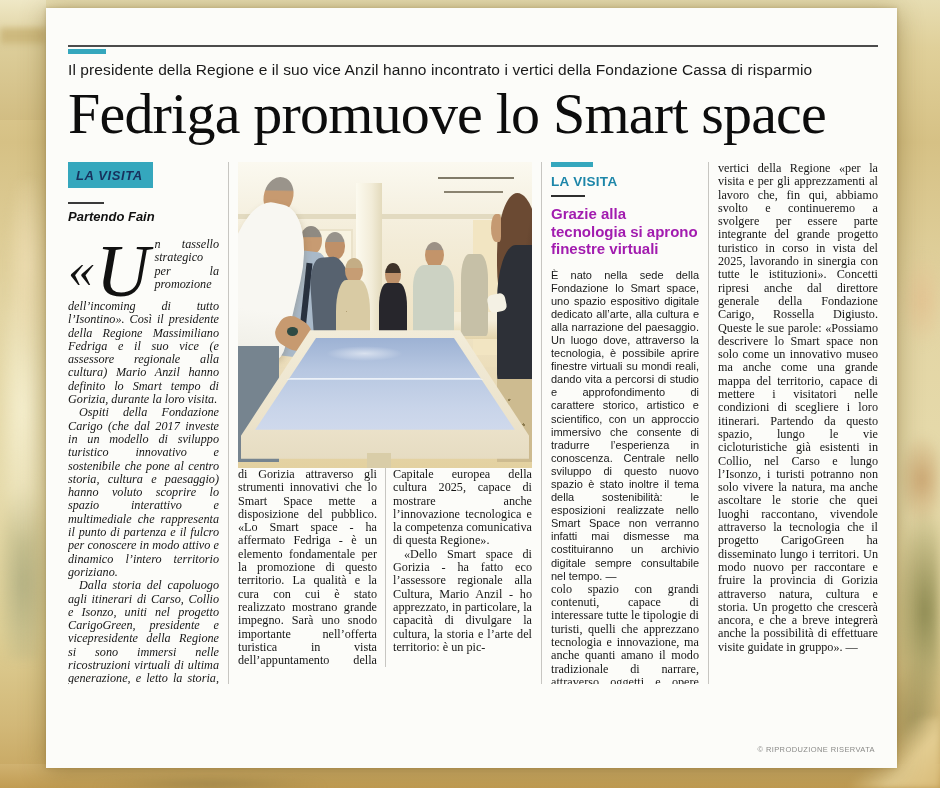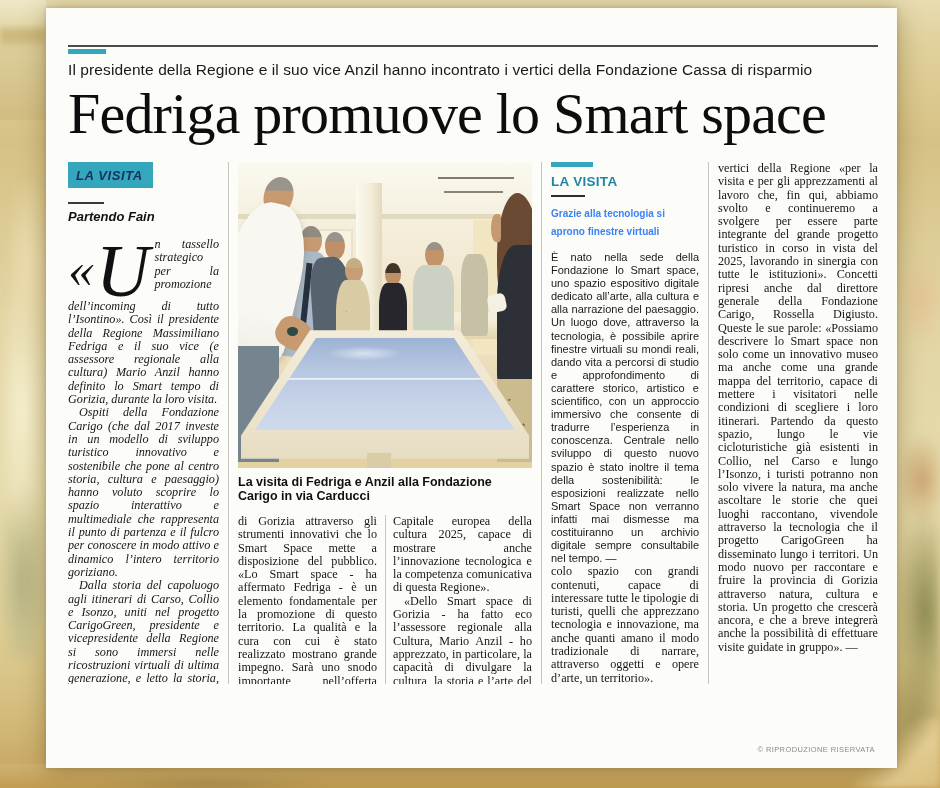--- a/index.html
+++ b/index.html
@@ -66,21 +66,21 @@
   .photo{position:relative;height:306px;overflow:hidden;flex:0 0 306px;
     background:linear-gradient(180deg,#faf7ec 0%,#f3ecd8 26%,#efe3c4 55%,#e9d9b2 78%,#e4d2a4 100%);}
   .ph{position:absolute;}
   .caption{font-family:"Liberation Sans",sans-serif;font-weight:bold;font-size:12.5px;color:#101010;margin:7px 0 12px;}
   .midcols{columns:2;column-gap:16px;column-rule:1px solid #c7c6c2;}
 
   
   .scheda-tick{width:42px;height:5px;background:#35a7bd;}
   .scheda-label{font-family:"Liberation Sans",sans-serif;font-weight:bold;font-size:13.5px;color:#1d86a9;margin:7px 0 6px;letter-spacing:.3px;}
   .scheda-rule{width:34px;height:2px;background:#2e2e2e;margin-bottom:8px;}
-  .scheda-title{font-family:"Liberation Sans",sans-serif;font-weight:bold;font-size:10px;line-height:17.5px;color:#3b82f6;margin-bottom:11px;}
+  .scheda-title{font-family:"Liberation Sans",sans-serif;font-weight:bold;font-size:15px;line-height:17.5px;color:#a21caf;margin-bottom:11px;}
   .scheda-body{font-family:"Liberation Sans",sans-serif;font-size:11px;line-height:13.1px;text-align:justify;color:#1a1a1a;}
 
   .copyright{position:absolute;right:22px;top:737px;font-family:"Liberation Sans",sans-serif;
     font-size:7.5px;color:#8a8a88;letter-spacing:.4px;}
 </style>
 </head>
 <body>
 
 <div class="bg-shape bg-topleft"></div>
 <div class="bg-shape bg-band"></div>
@@ -162,21 +162,20 @@
         <div class="ph" style="right:9%;top:43%;width:6%;height:6%;border-radius:30%;background:#f4f1e4;transform:rotate(-12deg);"></div>
         <div class="ph" style="right:-2%;top:71%;width:14%;height:27%;background:radial-gradient(circle 4px at 30% 25%,#8d7c4f 30%,transparent 32%),radial-gradient(circle 4px at 65% 55%,#8d7c4f 30%,transparent 32%),radial-gradient(circle 4px at 40% 82%,#8d7c4f 30%,transparent 32%),#cdbb90;"></div>
 
         <div class="ph" style="left:1%;right:1%;top:55%;height:42%;clip-path:polygon(24% 0,76% 0,100% 82%,100% 100%,0 100%,0 82%);background:linear-gradient(180deg,#f2ecd9 0%,#ece3cb 70%,#e6dcc2 100%);box-shadow:0 4px 8px rgba(110,90,50,.3);"></div>
         <div class="ph" style="left:4%;right:4%;top:57.5%;height:30%;clip-path:polygon(24.5% 0,75.5% 0,98% 100%,2% 100%);background:linear-gradient(180deg,#9db2d4 0%,#b7c7e1 35%,#c8d4e9 75%,#cfd9ec 100%);"></div>
         <div class="ph" style="left:8%;right:8%;top:70.5%;height:2px;background:rgba(245,248,252,.85);clip-path:polygon(12% 0,88% 0,90% 100%,10% 100%);"></div>
         <div class="ph" style="left:30%;top:60%;width:26%;height:5%;border-radius:50%;background:radial-gradient(ellipse,rgba(255,255,255,.55),rgba(255,255,255,0) 70%);"></div>
         <div class="ph" style="left:44%;bottom:0;width:8%;height:5%;background:#d9cda8;"></div>
       </div>
 
-      <div class="caption">La visita di Fedriga e Anzil alla Fondazione Carigo in via Carducci</div>
 
       <div class="midcols">
         <p class="body">di Gorizia attraverso gli strumenti innovativi che lo Smart Space mette a disposizione del pubblico. «Lo Smart space - ha affermato Fedriga - è un elemento fondamentale per la promozione di questo territorio. La qualità e la cura con cui è stato realizzato mostrano grande impegno. Sarà uno snodo importante nell’offerta turistica in vista dell’appuntamento della Capitale europea della cultura 2025, capace di mostrare anche l’innovazione tecnologica e la competenza comunicativa di questa Regione».</p>
         <p class="body">«Dello Smart space di Gorizia - ha fatto eco l’assessore regionale alla Cultura, Mario Anzil - ho apprezzato, in particolare, la capacità di divulgare la cultura, la storia e l’arte del territorio: è un pic-</p>
       </div>
     </div>
 
     <div class="vdiv"></div>
 
     <div class="col col4">

